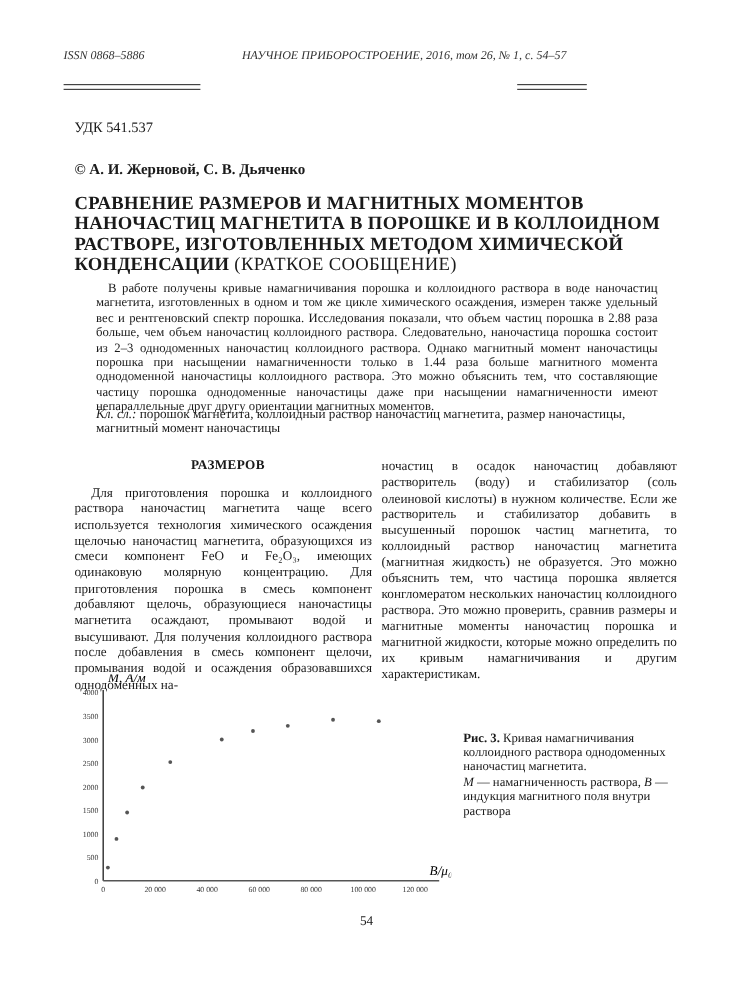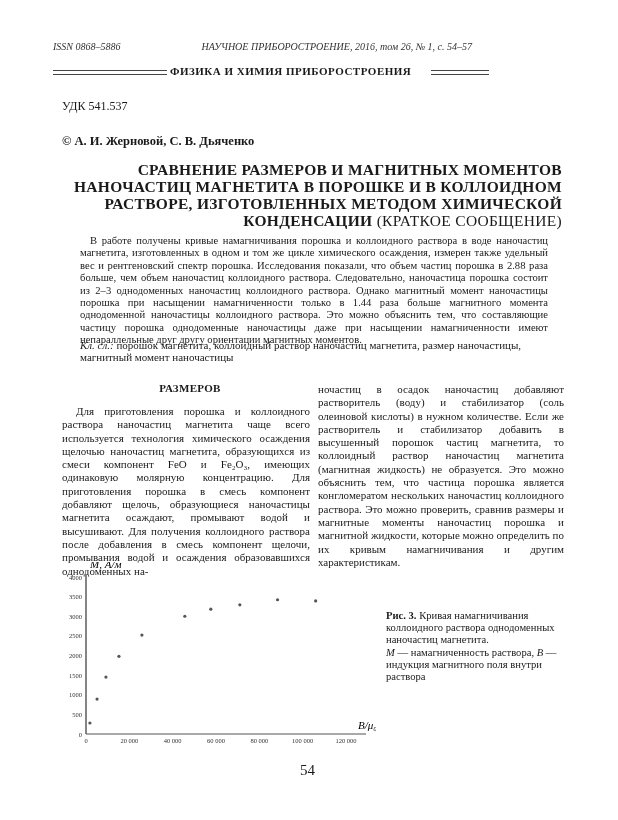--- a/index.html
+++ b/index.html
@@ -8,45 +8,44 @@
   .hdr{top:41px;font-style:italic;font-size:10px;color:#333;}
   #issn{left:53px;}
   #journal{right:146px;left:auto;}
   .section-bar{top:67px;left:53px;width:424px;height:12px;}
   .section-bar .rule{position:absolute;top:3px;height:3px;border-top:1px solid #444;border-bottom:1px solid #444;}
   .section-bar .lt{left:0;width:114px;}
   .section-bar .rt{left:378px;width:58px;}
   .section-bar .txt{position:absolute;left:117px;top:-2px;font-weight:bold;font-size:11px;letter-spacing:.5px;white-space:nowrap;}
   #udk{top:99px;left:62px;font-size:12px;}
   #authors{top:134px;left:62px;font-weight:bold;font-size:12.5px;}
-  #title{top:161px;left:62px;width:500px;text-align:right;font-weight:bold;font-size:15.5px;line-height:17px;letter-spacing:.3px;}
+  #title{top:161px;left:62px;width:500px;text-align:left;font-weight:bold;font-size:15.5px;line-height:17px;letter-spacing:.3px;}
   #title .sub{font-weight:normal;}
   #abstract{top:235px;left:80px;width:468px;font-size:10.6px;line-height:12.4px;text-align:justify;text-indent:10px;}
   #keywords{top:339px;left:80px;width:468px;font-size:11px;line-height:12.4px;}
   #keywords .lbl{font-style:italic;}
   .col{font-size:11px;line-height:13.3px;text-align:justify;}
   #intro-head{top:382px;left:100px;width:180px;text-align:center;font-weight:bold;font-size:11px;letter-spacing:.3px;}
   #col1{top:405px;left:62px;width:248px;text-indent:14px;}
   #col2{top:383px;left:318px;width:246px;}
   #figure{top:562px;left:56px;width:320px;height:195px;}
   #caption{top:610px;left:386px;width:172px;font-size:10.6px;line-height:12.2px;}
   #caption b{font-weight:bold;}
   #caption .it{font-style:italic;}
-  #pagenum{top:762px;left:300px;font-size:15px;}
+  #pagenum{top:762px;left:300px;font-size:11px;}
   svg text{font-family:"Liberation Serif",serif;}
 </style>
 </head>
 <body>
 
 <div class="abs hdr" id="issn">ISSN 0868–5886</div>
 <div class="abs hdr" id="journal">НАУЧНОЕ ПРИБОРОСТРОЕНИЕ, 2016, том 26, № 1, с. 54–57</div>
 
 <div class="abs section-bar">
   <div class="rule lt"></div>
-  <div class="txt">ФИЗИКА И ХИМИЯ ПРИБОРОСТРОЕНИЯ</div>
   <div class="rule rt"></div>
 </div>
 
 <div class="abs" id="udk">УДК 541.537</div>
 <div class="abs" id="authors">© А. И. Жерновой, С. В. Дьяченко</div>
 
 <div class="abs" id="title">
   <span>СРАВНЕНИЕ РАЗМЕРОВ И МАГНИТНЫХ МОМЕНТОВ НАНОЧАСТИЦ МАГНЕТИТА В ПОРОШКЕ И В КОЛЛОИДНОМ РАСТВОРЕ, ИЗГОТОВЛЕННЫХ МЕТОДОМ ХИМИЧЕСКОЙ КОНДЕНСАЦИИ</span>
   <span class="sub">(КРАТКОЕ СООБЩЕНИЕ)</span>
 </div>

